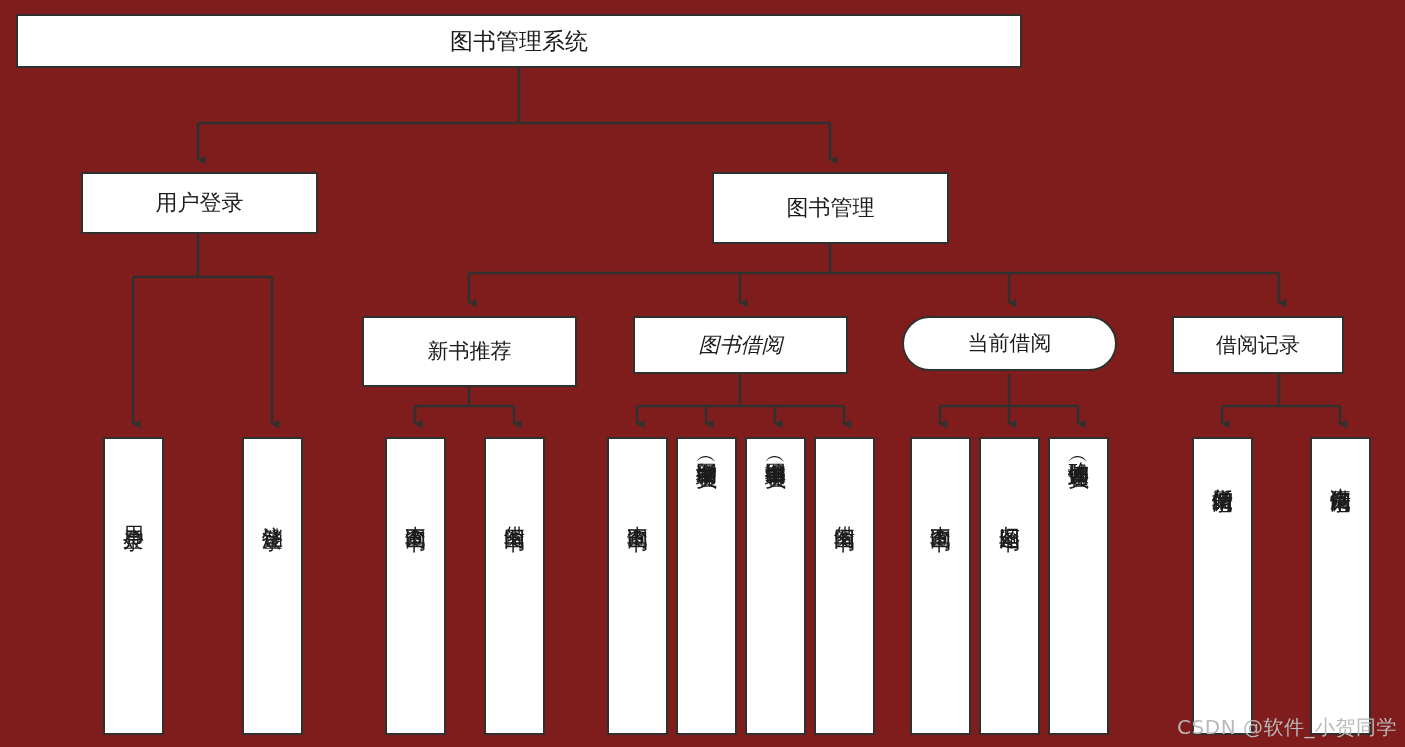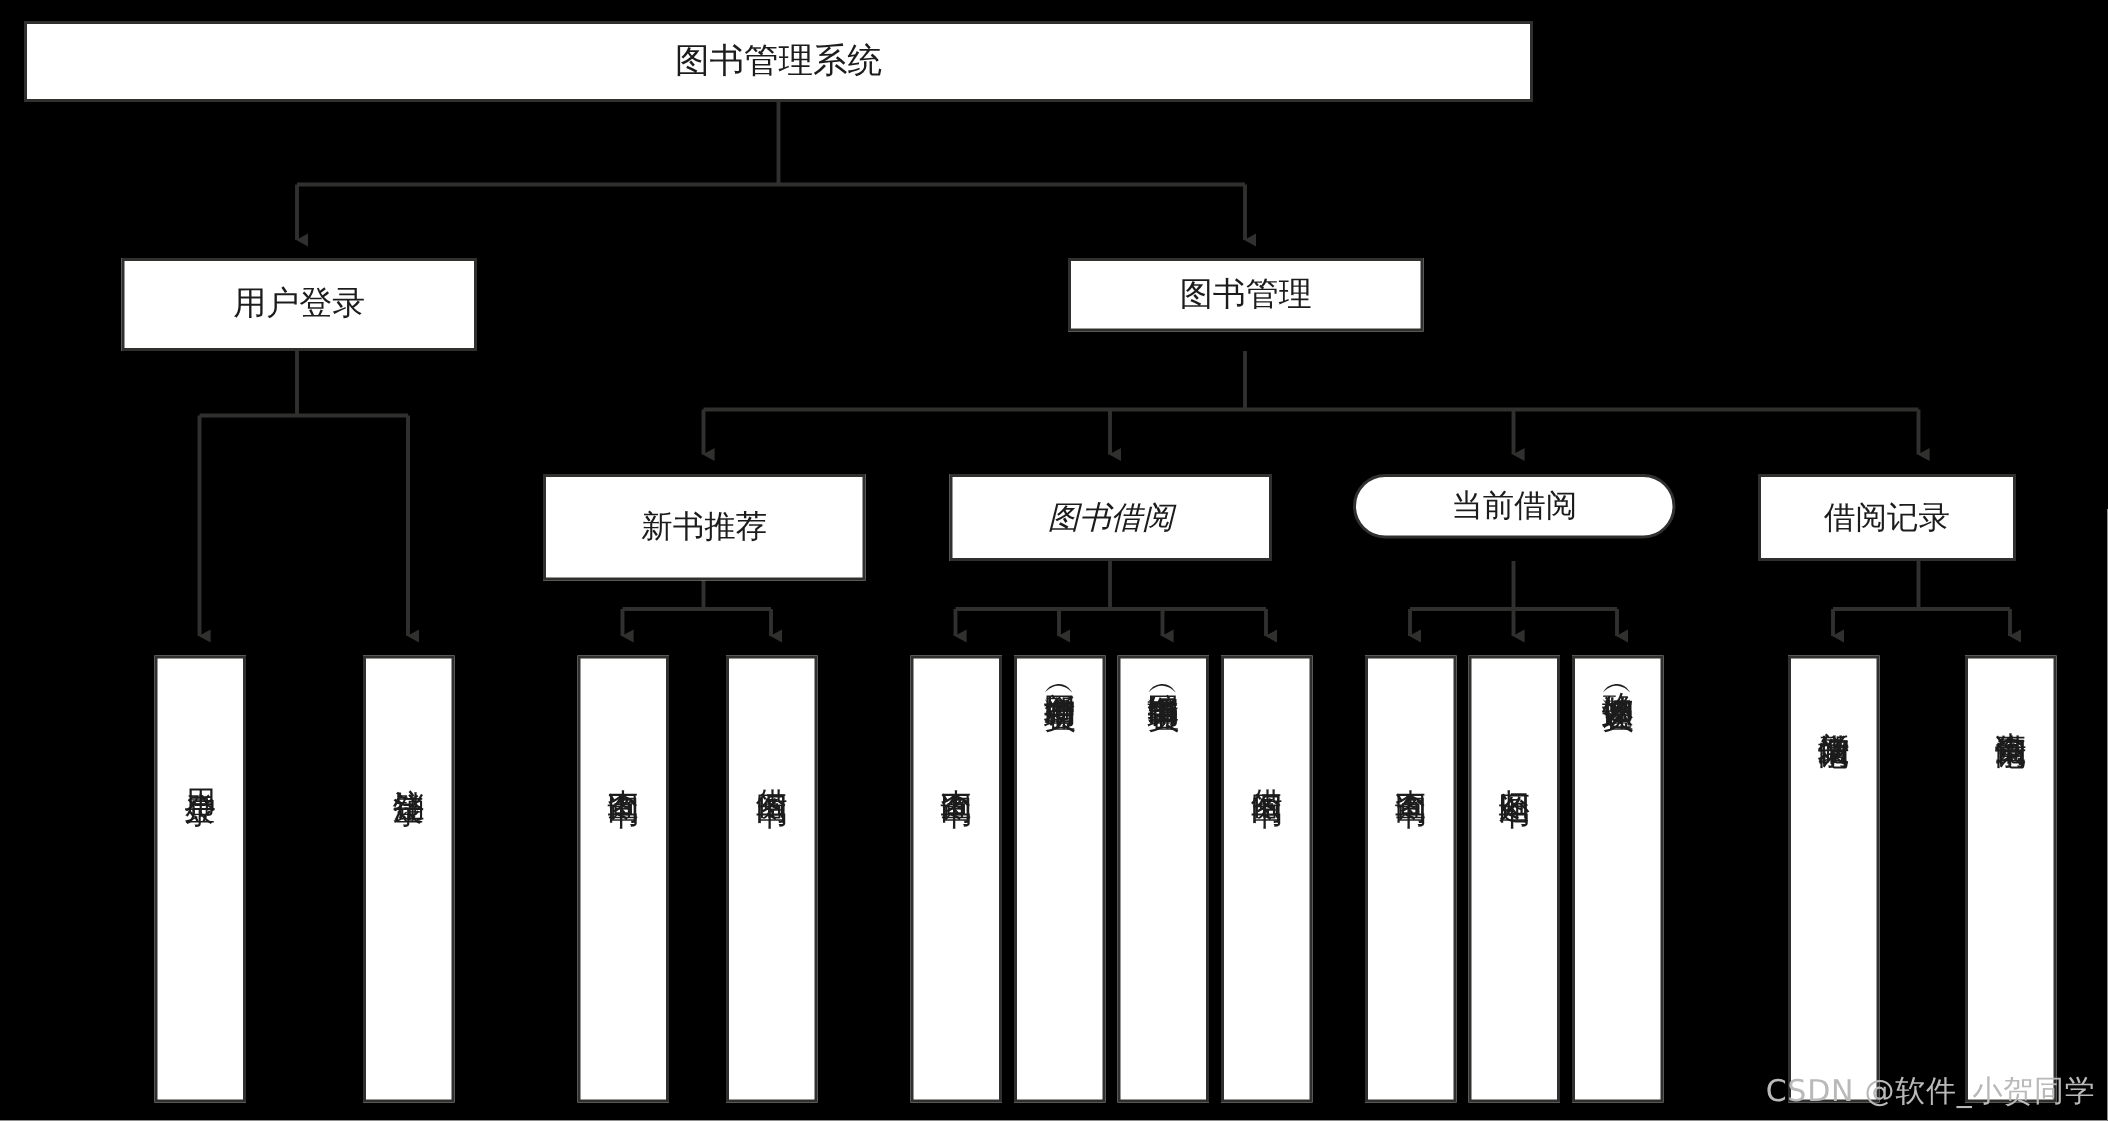--- a/index.html
+++ b/index.html
@@ -7,21 +7,21 @@
     padding: 0;
     background: #ffffff;
   }
   body {
     font-family: "DejaVu Sans", "Liberation Sans", sans-serif;
   }
   #canvas {
     position: relative;
     width: 1405px;
     height: 747px;
-    background: #000000;
+    background: #7f1d1d;
     overflow: hidden;
   }
   svg.edges {
     position: absolute;
     left: 0;
     top: 0;
     width: 1405px;
     height: 747px;
     pointer-events: none;
   }
@@ -130,31 +130,31 @@
     </g>
   </svg>
 
   <div class="node root" style="left:16px; top:14px; width:1006px; height:54px;">
     <span class="label">图书管理系统</span>
   </div>
 
   <div class="node lvl2" style="left:81px; top:172px; width:237px; height:62px;">
     <span class="label">用户登录</span>
   </div>
-  <div class="node lvl2" style="left:712px; top:172px; width:237px; height:49px;">
+  <div class="node lvl2" style="left:712px; top:172px; width:237px; height:72px;">
     <span class="label">图书管理</span>
   </div>
 
   <div class="node lvl3" style="left:362px; top:316px; width:215px; height:71px;">
     <span class="label">新书推荐</span>
   </div>
   <div class="node lvl3" style="left:633px; top:316px; width:215px; height:58px;font-style:italic;">
     <span class="label">图书借阅</span>
   </div>
-  <div class="node lvl3" style="left:902px; top:316px; width:215px; height:43px;border-radius:29px;">
+  <div class="node lvl3" style="left:902px; top:316px; width:215px; height:55px;border-radius:29px;">
     <span class="label">当前借阅</span>
   </div>
   <div class="node lvl3" style="left:1172px; top:316px; width:172px; height:58px;">
     <span class="label">借阅记录</span>
   </div>
 
   <div class="node leaf" style="left:103px; top:437px; width:61px; height:298px; padding-top:70px;">
     <span class="label">用户登录</span>
   </div>
   <div class="node leaf" style="left:242px; top:437px; width:61px; height:298px; padding-top:70px;">

